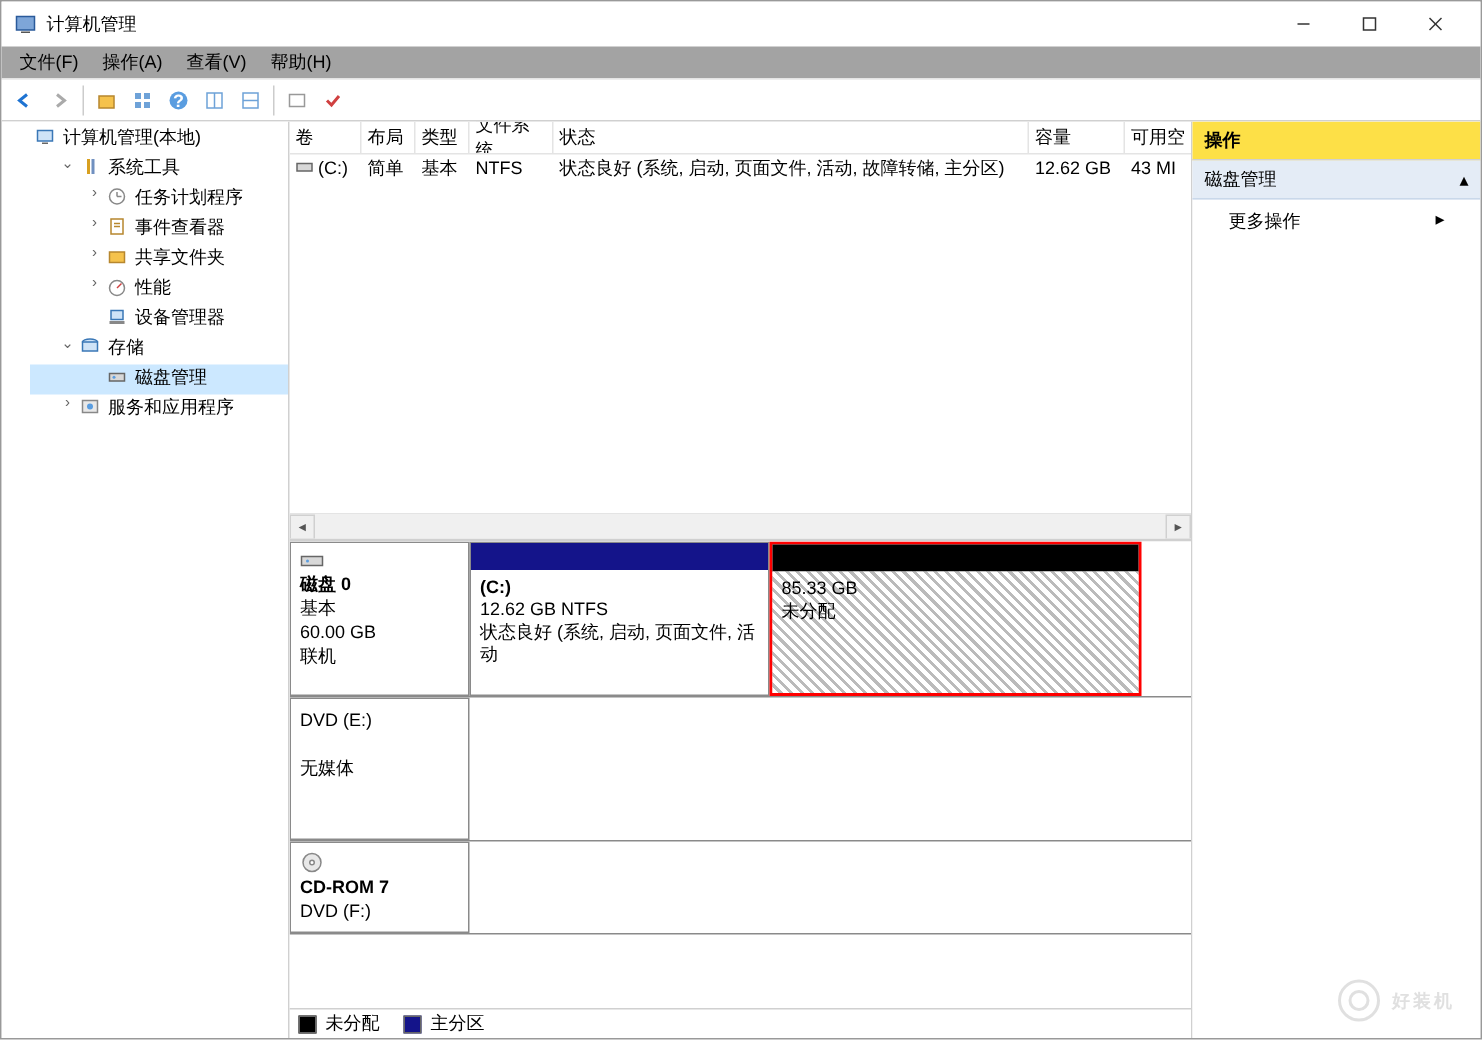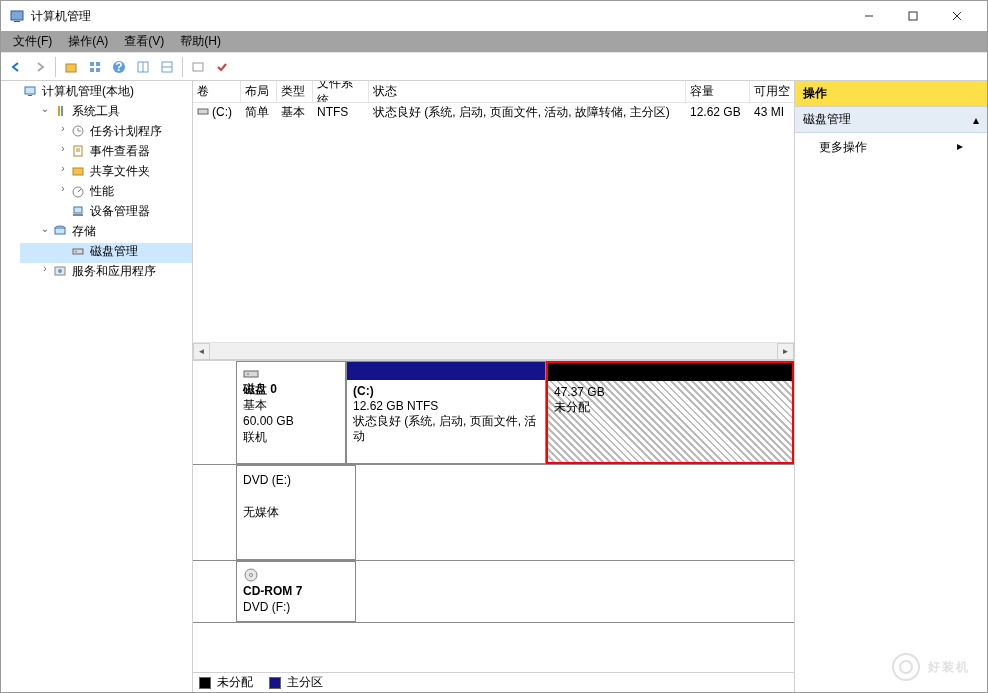--- a/index.html
+++ b/index.html
@@ -36,21 +36,21 @@
 .vol-header .vh-cell { padding: 3px 4px; border-right: 1px solid #e4e4e4; font-size: 12px; display: flex; align-items: center; overflow: hidden; }
 .vol-rows { flex: 1; overflow: auto; }
 .vol-row { display: flex; height: 18px; }
 .vol-row .vr-cell { padding: 1px 4px; font-size: 12px; display: flex; align-items: center; overflow: hidden; white-space: nowrap; }
 .hscroll { height: 17px; display: flex; align-items: center; border-top: 1px solid #e4e4e4; }
 .hscroll .sc-btn { width: 17px; height: 17px; background: #f0f0f0; border: 1px solid #d0d0d0; display: flex; align-items: center; justify-content: center; font-size: 8px; color: #555; }
 .hscroll .sc-track { flex: 1; height: 17px; background: #f0f0f0; }
 
 .center-bottom { flex: 1; overflow: auto; background: #fff; display: flex; flex-direction: column; }
 .disk-row { display: flex; border-bottom: 1px solid #8a8a8a; min-height: 90px; }
-.disk-info { width: 120px; border: 1px solid #8a8a8a; border-right: 1px solid #8a8a8a; padding: 6px; background: #fff; margin-left: 43px; }
+.disk-info { width: 120px; border: 1px solid #8a8a8a; border-right: 1px solid #8a8a8a; padding: 6px; background: #fff; }
 .disk-info .d-icon { font-size: 14px; }
 .disk-info .d-line { font-size: 12px; line-height: 16px; }
 .disk-info .d-name { font-weight: bold; }
 .disk-parts { flex: 1; display: flex; }
 .part { border: 1px solid #8a8a8a; margin: 0; display: flex; flex-direction: column; }
 .part-header { height: 18px; }
 .part-body { flex: 1; padding: 4px 6px; font-size: 12px; line-height: 15px; }
 .part-header.primary { background: #14148a; }
 .part-header.black { background: #000; }
 .part.unalloc { position: relative; }
@@ -325,21 +325,21 @@
             <div class="part-body">
               <div style="font-weight:bold">(C:)</div>
               <div>12.62 GB NTFS</div>
               <div>状态良好 (系统, 启动, 页面文件, 活动</div>
             </div>
           </div>
           <div class="part unalloc selected" style="width:248px">
             <div class="part-header black"></div>
             <div class="hatch"></div>
             <div class="part-body">
-              <div>47.37 GB</div>
+              <div>85.33 GB</div>
               <div>未分配</div>
             </div>
           </div>
         </div>
       </div>
 
       <div class="disk-row" style="min-height:96px">
         <div class="disk-info">
           <div class="d-line">DVD (E:)</div>
           <div class="d-line">&nbsp;</div>

